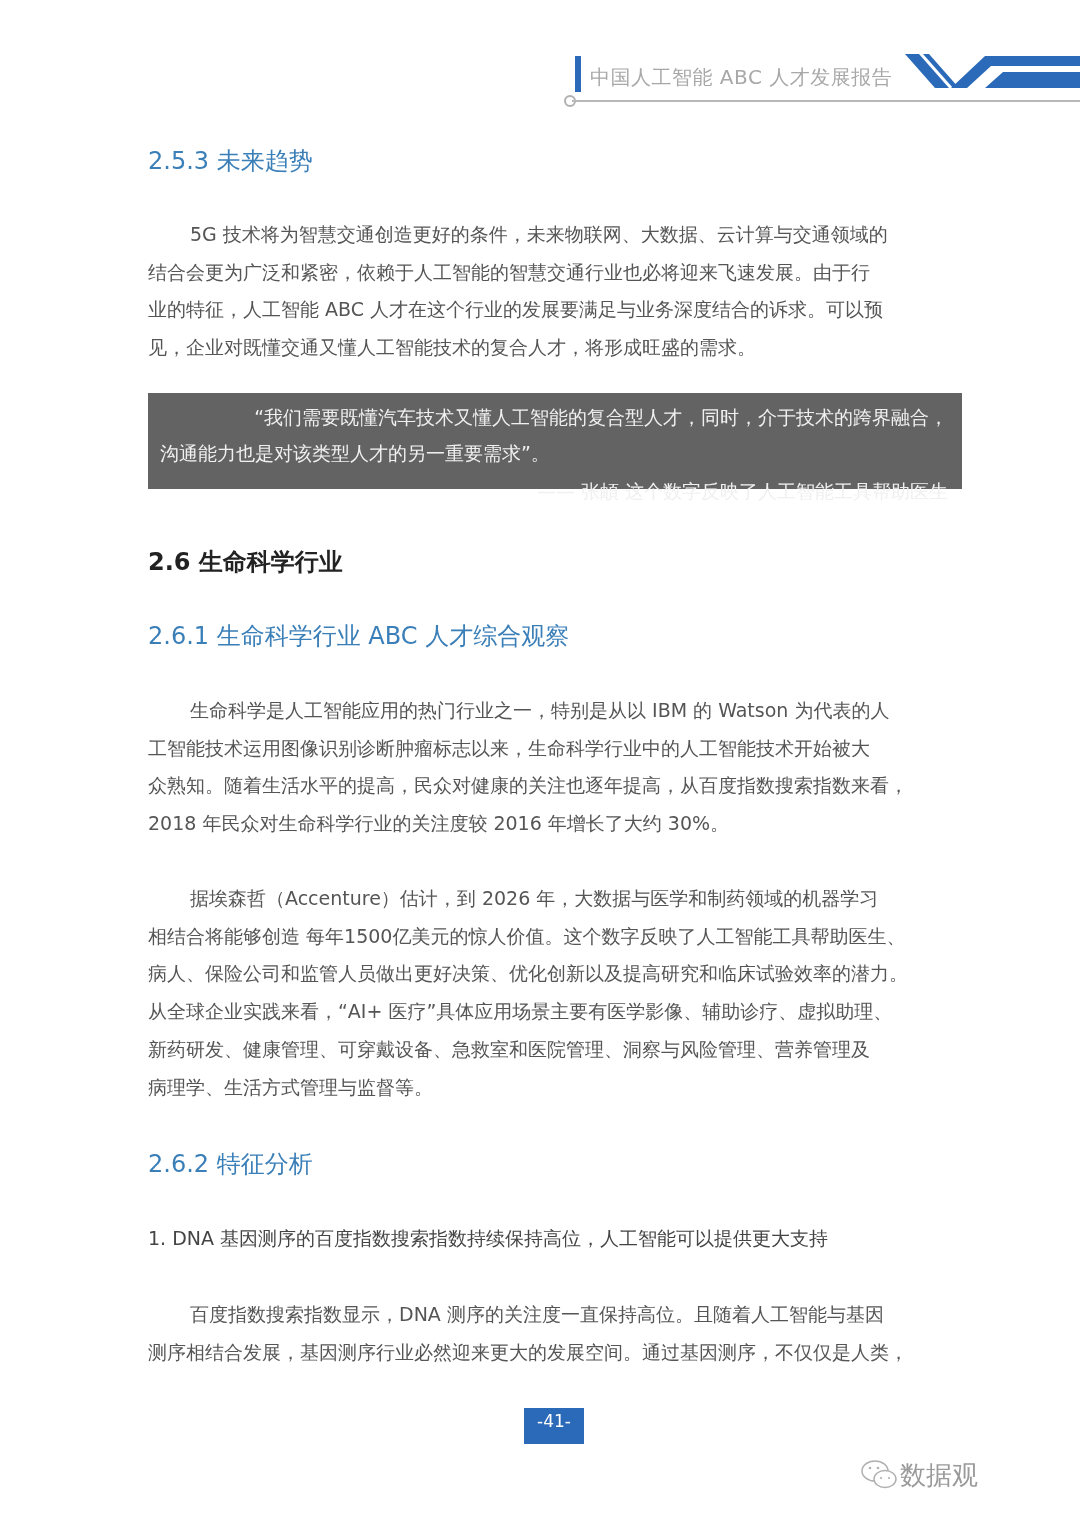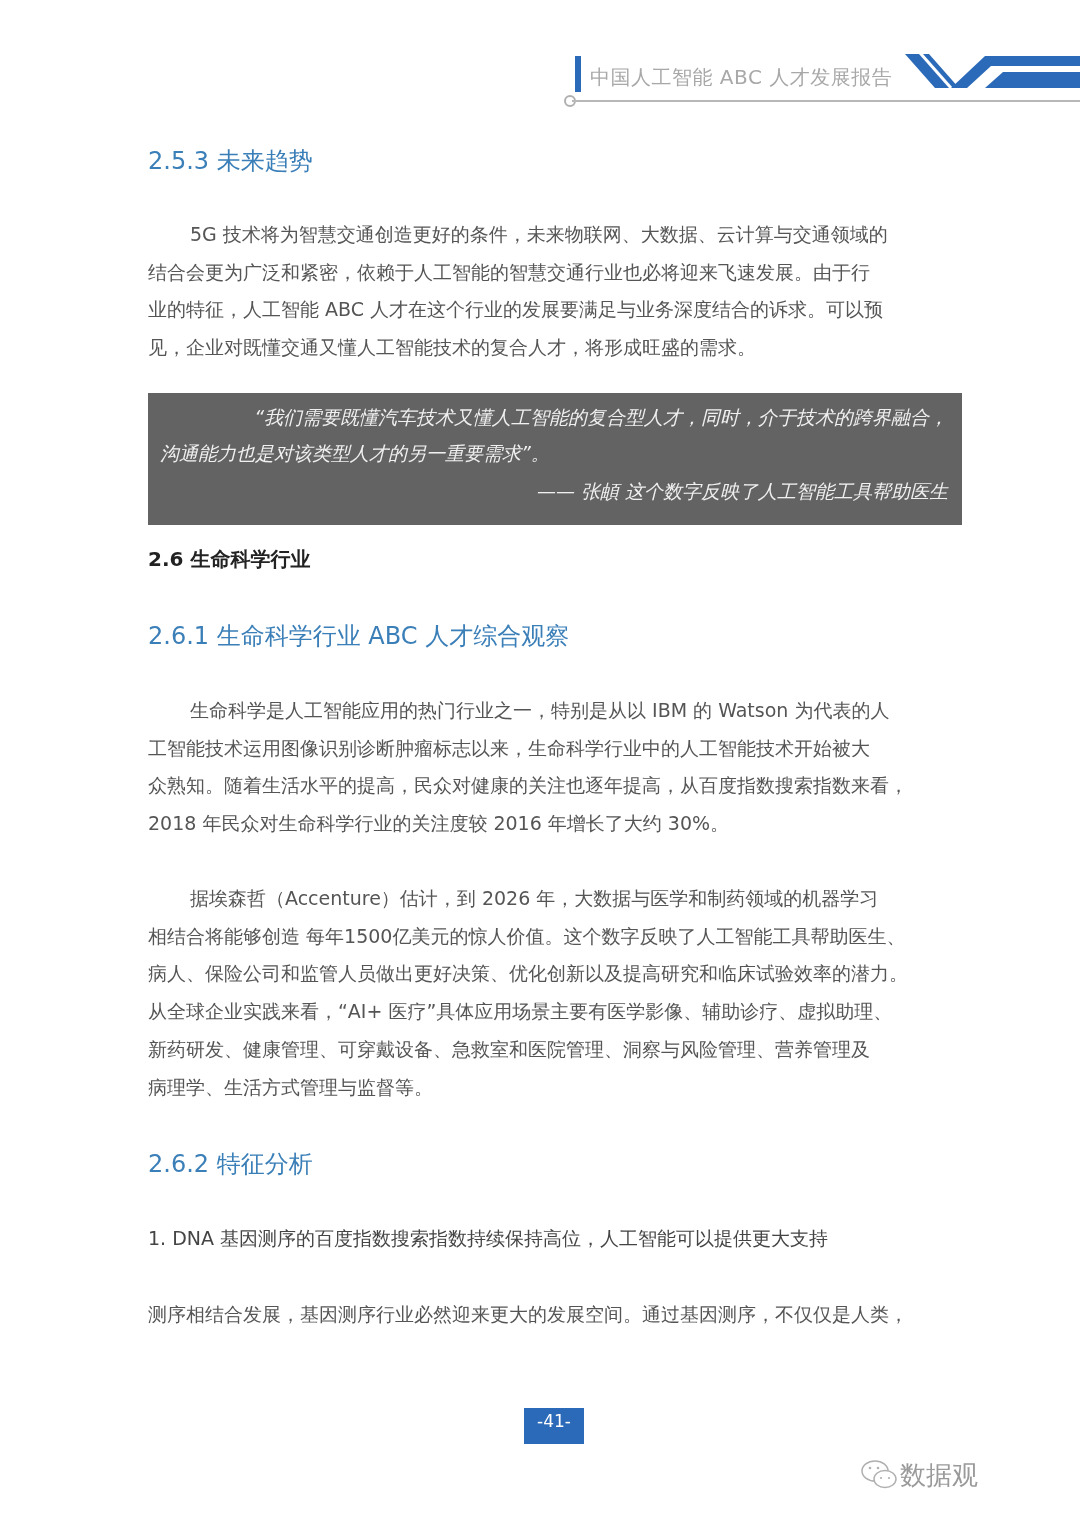--- a/index.html
+++ b/index.html
@@ -6,27 +6,27 @@
   body { width:1080px; height:1525px; position:relative; overflow:hidden;
          font-family:"DejaVu Sans", "Liberation Sans", sans-serif; color:#4a4a4a; }
   .header { position:absolute; left:0; top:0; width:1080px; height:110px;text-decoration:underline; }
   .header .vbar { position:absolute; left:575px; top:56px; width:6px; height:36px; background:#2a6ab8; }
   .header .title { position:absolute; left:590px; top:64px; font-size:20px; color:#a8a8a8; letter-spacing:0.5px; white-space:nowrap; }
   .header .rule { position:absolute; left:572px; top:100px; width:508px; height:2px; background:#b8b8b8; }
   .header .dot { position:absolute; left:564px; top:95px; width:8px; height:8px; border:2px solid #b0b0b0; border-radius:50%; background:#fff; }
   .header svg { position:absolute; left:905px; top:52px; }
 
   .h3 { position:absolute; left:148px; font-size:24px; color:#3b7fb8; white-space:nowrap;text-align:center; }
-  .h2 { position:absolute; left:148px; font-size:20px; color:#222; font-weight:bold; white-space:nowrap; }
+  .h2 { position:absolute; left:148px; font-size:24px; color:#222; font-weight:bold; white-space:nowrap; }
   .para { position:absolute; left:148px; width:814px; font-size:19px; line-height:37.7px; color:#555; text-align:justify; }
   .para .line { display:block; white-space:nowrap; }
   .indent { padding-left:42px; }
   .item { position:absolute; left:148px; font-size:19px; color:#444; white-space:nowrap; }
 
-  .quote { position:absolute; left:148px; top:393px; width:814px; height:132px; background:#636363; color:#f0f0f0; font-style:italic; font-size:19px; }
+  .quote { position:absolute; left:148px; top:393px; width:814px; height:96px; background:#636363; color:#f0f0f0; font-size:19px; }
   .quote .q1 { position:absolute; right:14px; top:12px; white-space:nowrap; }
   .quote .q2 { position:absolute; left:12px; top:48px; white-space:nowrap; }
   .quote .q3 { position:absolute; right:14px; top:86px; white-space:nowrap; }
 
   .pagenum { position:absolute; left:524px; top:1408px; width:60px; height:36px; background:#2a6ab8; color:#fff; font-size:17px; text-align:center; line-height:26px; }
   .watermark { position:absolute; left:860px; top:1450px; height:50px; display:flex; align-items:center; color:#9a9a9a; font-size:26px; }
 </style>
 </head>
 <body>
 
@@ -76,20 +76,21 @@
   <span class="line">从全球企业实践来看，“AI+ 医疗”具体应用场景主要有医学影像、辅助诊疗、虚拟助理、</span>
   <span class="line">新药研发、健康管理、可穿戴设备、急救室和医院管理、洞察与风险管理、营养管理及</span>
   <span class="line">病理学、生活方式管理与监督等。</span>
 </div>
 
 <div class="h3" style="top:1148px;">2.6.2 特征分析</div>
 
 <div class="item" style="top:1226px;">1. DNA 基因测序的百度指数搜索指数持续保持高位，人工智能可以提供更大支持</div>
 
 <div class="para" style="top:1296px;">
+  <span class="line indent">百度指数搜索指数显示，DNA 测序的关注度一直保持高位。且随着人工智能与基因</span>
   <span class="line">测序相结合发展，基因测序行业必然迎来更大的发展空间。通过基因测序，不仅仅是人类，</span>
 </div>
 
 <div class="pagenum">-41-</div>
 
 <div class="watermark">
   <svg width="40" height="34" viewBox="0 0 40 34">
     <ellipse cx="15" cy="13" rx="13" ry="10" fill="none" stroke="#b0b0b0" stroke-width="1.5"></ellipse>
     <ellipse cx="25" cy="21" rx="11" ry="8.5" fill="#fff" stroke="#b0b0b0" stroke-width="1.5"></ellipse>
     <circle cx="10" cy="10" r="1.3" fill="#b0b0b0"></circle>

